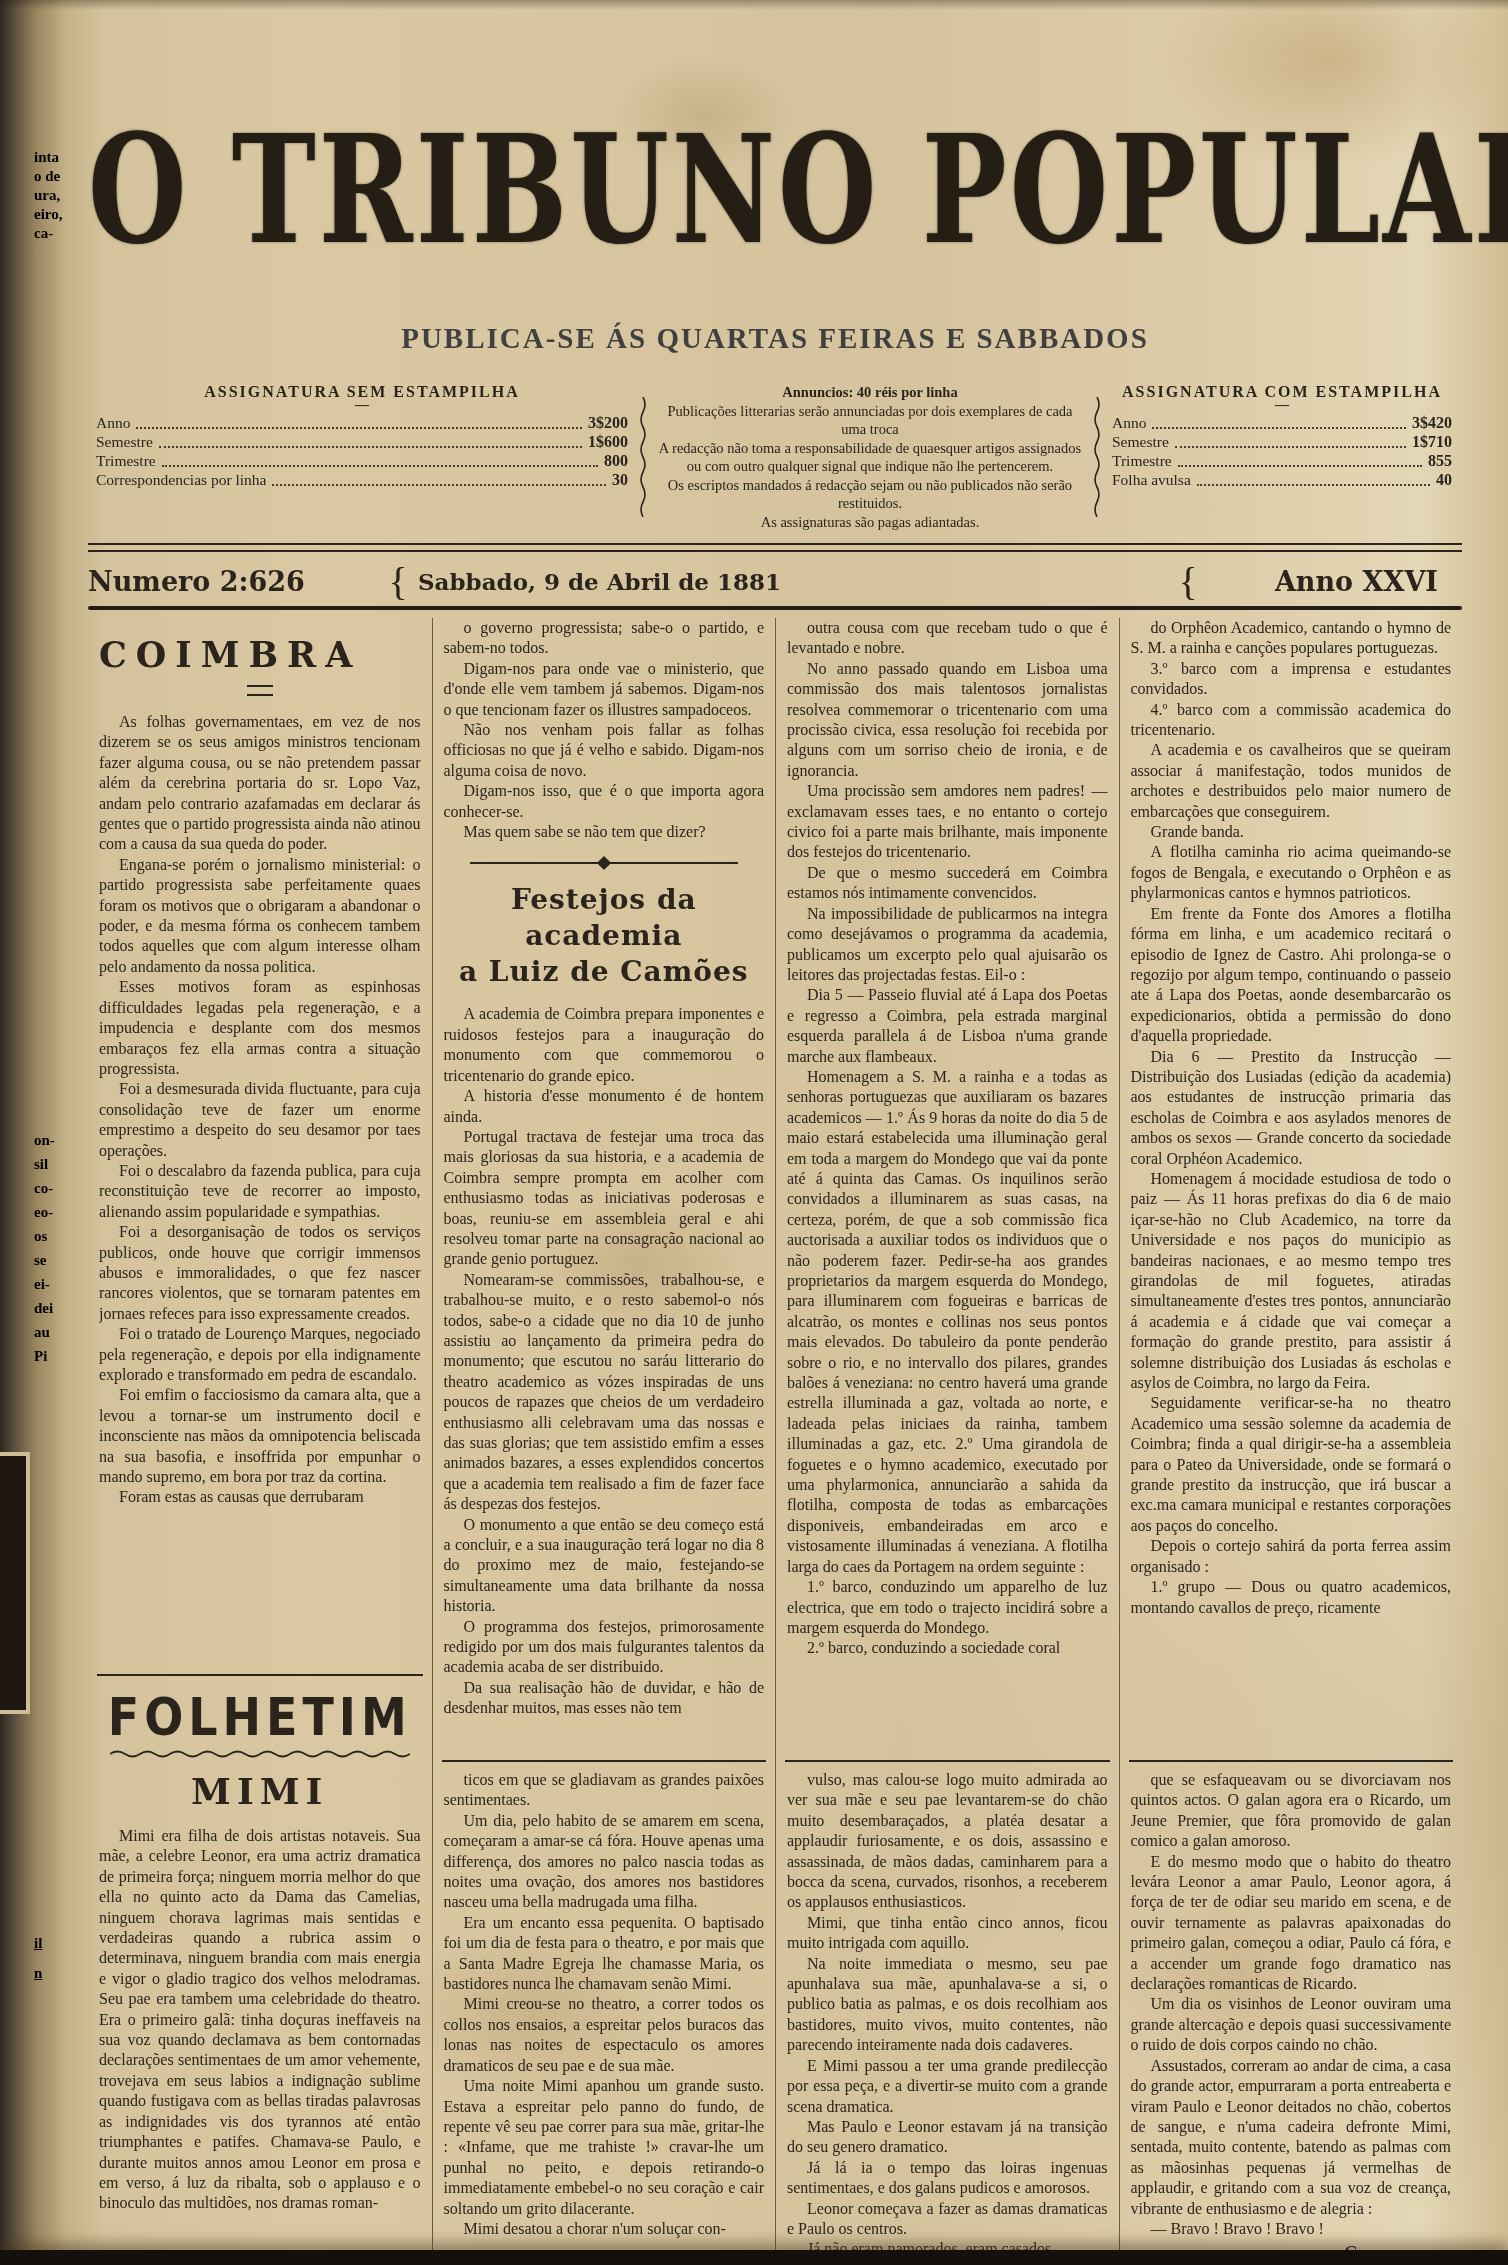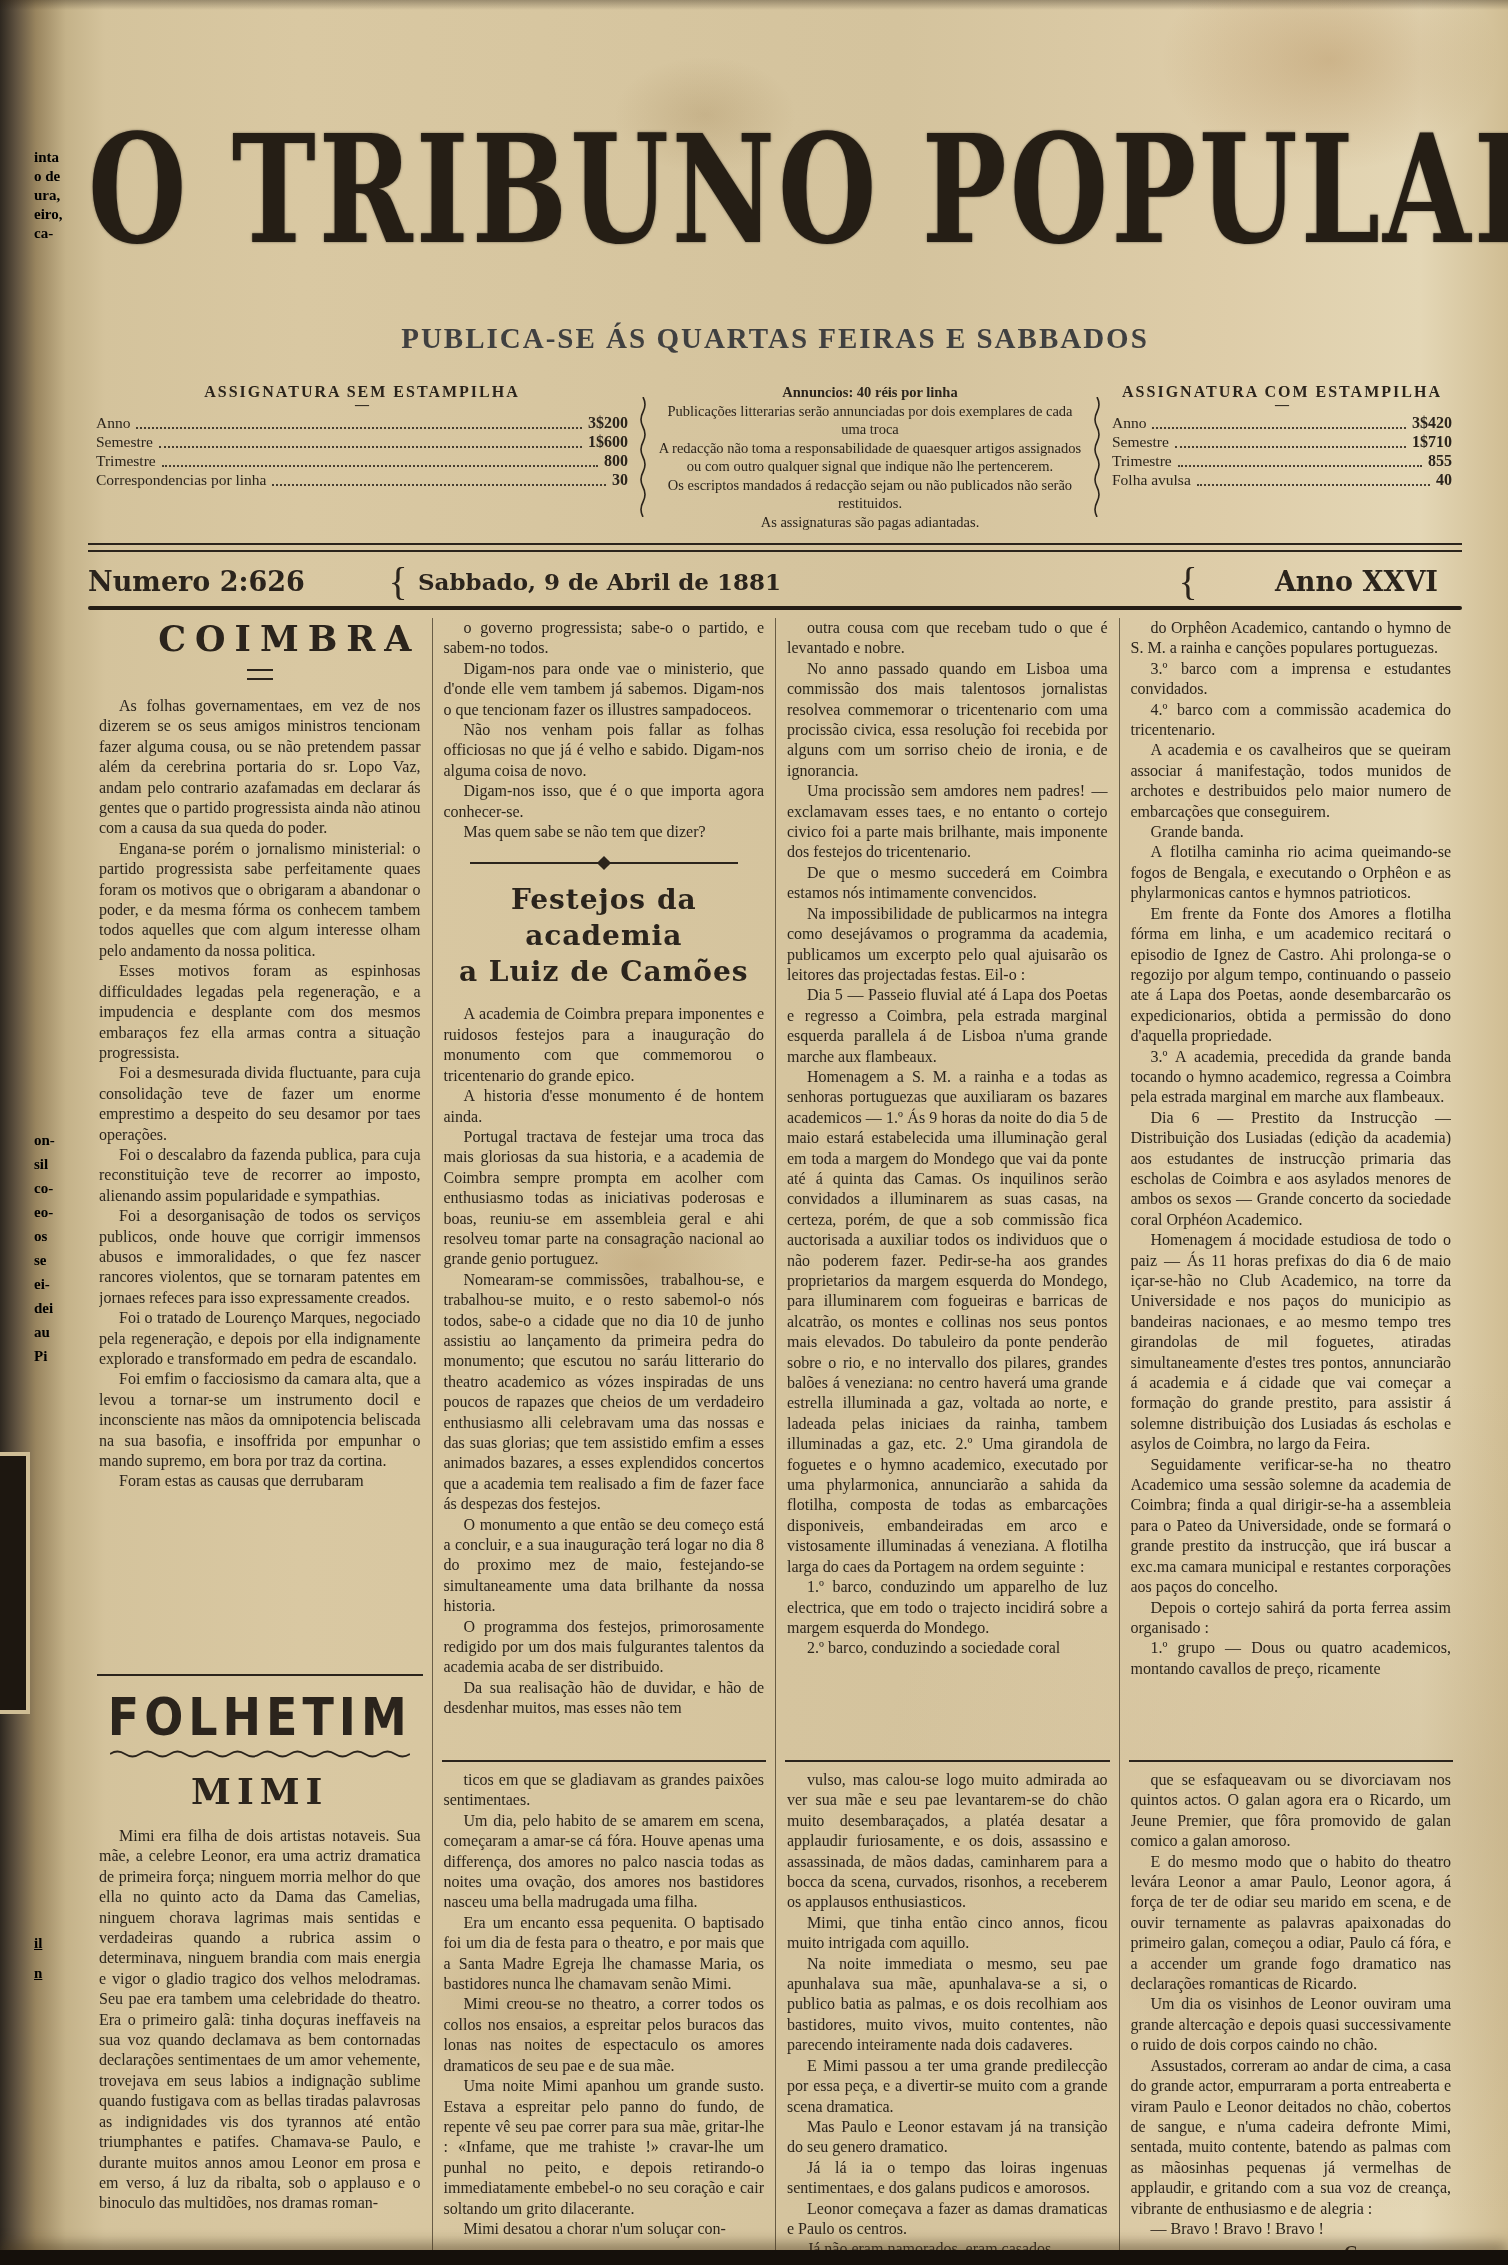--- a/index.html
+++ b/index.html
@@ -66,22 +66,22 @@
 
   .columns{display:flex;margin-top:8px;height:1648px;overflow:hidden;}
   .col{width:25%;box-sizing:border-box;padding:0 11px;overflow:hidden;}
   .col + .col{border-left:1px solid rgba(45,35,22,.65);}
   .article{overflow:hidden;}
   .article-c1{height:1052px;}
   .article-main{height:1138px;}
   .col p{margin:0;font-size:16px;line-height:20.4px;text-align:justify;text-indent:20px;}
   .col-rule{border-top:2px solid #2b241c;margin:4px -2px 8px -2px;}
 
-  .coimbra-title{text-align:right;font-family:"DejaVu Serif",serif;font-weight:bold;
-    font-size:35px;letter-spacing:9px;margin:0 0 2px 0;}
+  .coimbra-title{text-align:left;font-family:"DejaVu Serif",serif;font-weight:bold;
+    font-size:35px;letter-spacing:9px;margin:16px 0 2px 0;}
   .eq-mark{width:26px;height:7px;border-top:2px solid #2b241c;border-bottom:2px solid #2b241c;margin:10px auto 16px auto;}
 
   .divider{position:relative;height:2px;background:#2b241c;margin:20px 26px 18px 26px;}
   .divider::after{content:"";position:absolute;left:50%;top:-4px;width:10px;height:10px;background:#2b241c;transform:translateX(-50%) rotate(45deg);}
   .festejos-title{text-align:center;font-family:"DejaVu Serif",serif;font-weight:bold;
     font-size:28px;line-height:36px;margin-bottom:14px;letter-spacing:1px;}
 
   .folhetim-head{text-align:center;font-family:"DejaVu Sans",sans-serif;font-weight:bold;
     font-size:46px;letter-spacing:5px;transform:scaleY(1.12);margin-top:6px;}
   .wave-rule{display:block;margin:4px auto 2px auto;}
@@ -307,21 +307,20 @@
 
     <div class="col">
       <div class="article article-main">
           <p>do Orphêon Academico, cantando o hymno de S. M. a rainha e canções populares portuguezas.</p>
           <p>3.º barco com a imprensa e estudantes convidados.</p>
           <p>4.º barco com a commissão academica do tricentenario.</p>
           <p>A academia e os cavalheiros que se queiram associar á manifestação, todos munidos de archotes e destribuidos pelo maior numero de embarcações que conseguirem.</p>
           <p>Grande banda.</p>
           <p>A flotilha caminha rio acima queimando-se fogos de Bengala, e executando o Orphêon e as phylarmonicas cantos e hymnos patrioticos.</p>
           <p>Em frente da Fonte dos Amores a flotilha fórma em linha, e um academico recitará o episodio de Ignez de Castro. Ahi prolonga-se o regozijo por algum tempo, continuando o passeio ate á Lapa dos Poetas, aonde desembarcarão os expedicionarios, obtida a permissão do dono d'aquella propriedade.</p>
-          <p>3.º A academia, precedida da grande banda tocando o hymno academico, regressa a Coimbra pela estrada marginal em marche aux flambeaux.</p>
           <p>Dia 6 — Prestito da Instrucção — Distribuição dos Lusiadas (edição da academia) aos estudantes de instrucção primaria das escholas de Coimbra e aos asylados menores de ambos os sexos — Grande concerto da sociedade coral Orphéon Academico.</p>
           <p>Homenagem á mocidade estudiosa de todo o paiz — Ás 11 horas prefixas do dia 6 de maio içar-se-hão no Club Academico, na torre da Universidade e nos paços do municipio as bandeiras nacionaes, e ao mesmo tempo tres girandolas de mil foguetes, atiradas simultaneamente d'estes tres pontos, annunciarão á academia e á cidade que vai começar a formação do grande prestito, para assistir á solemne distribuição dos Lusiadas ás escholas e asylos de Coimbra, no largo da Feira.</p>
           <p>Seguidamente verificar-se-ha no theatro Academico uma sessão solemne da academia de Coimbra; finda a qual dirigir-se-ha a assembleia para o Pateo da Universidade, onde se formará o grande prestito da instrucção, que irá buscar a exc.ma camara municipal e restantes corporações aos paços do concelho.</p>
           <p>Depois o cortejo sahirá da porta ferrea assim organisado :</p>
           <p>1.º grupo — Dous ou quatro academicos, montando cavallos de preço, ricamente</p>
         </div>
       <div class="col-rule"></div>
       <div class="folhetim-text">
         <div>
             <p>que se esfaqueavam ou se divorciavam nos quintos actos. O galan agora era o Ricardo, um Jeune Premier, que fôra promovido de galan comico a galan amoroso.</p>

